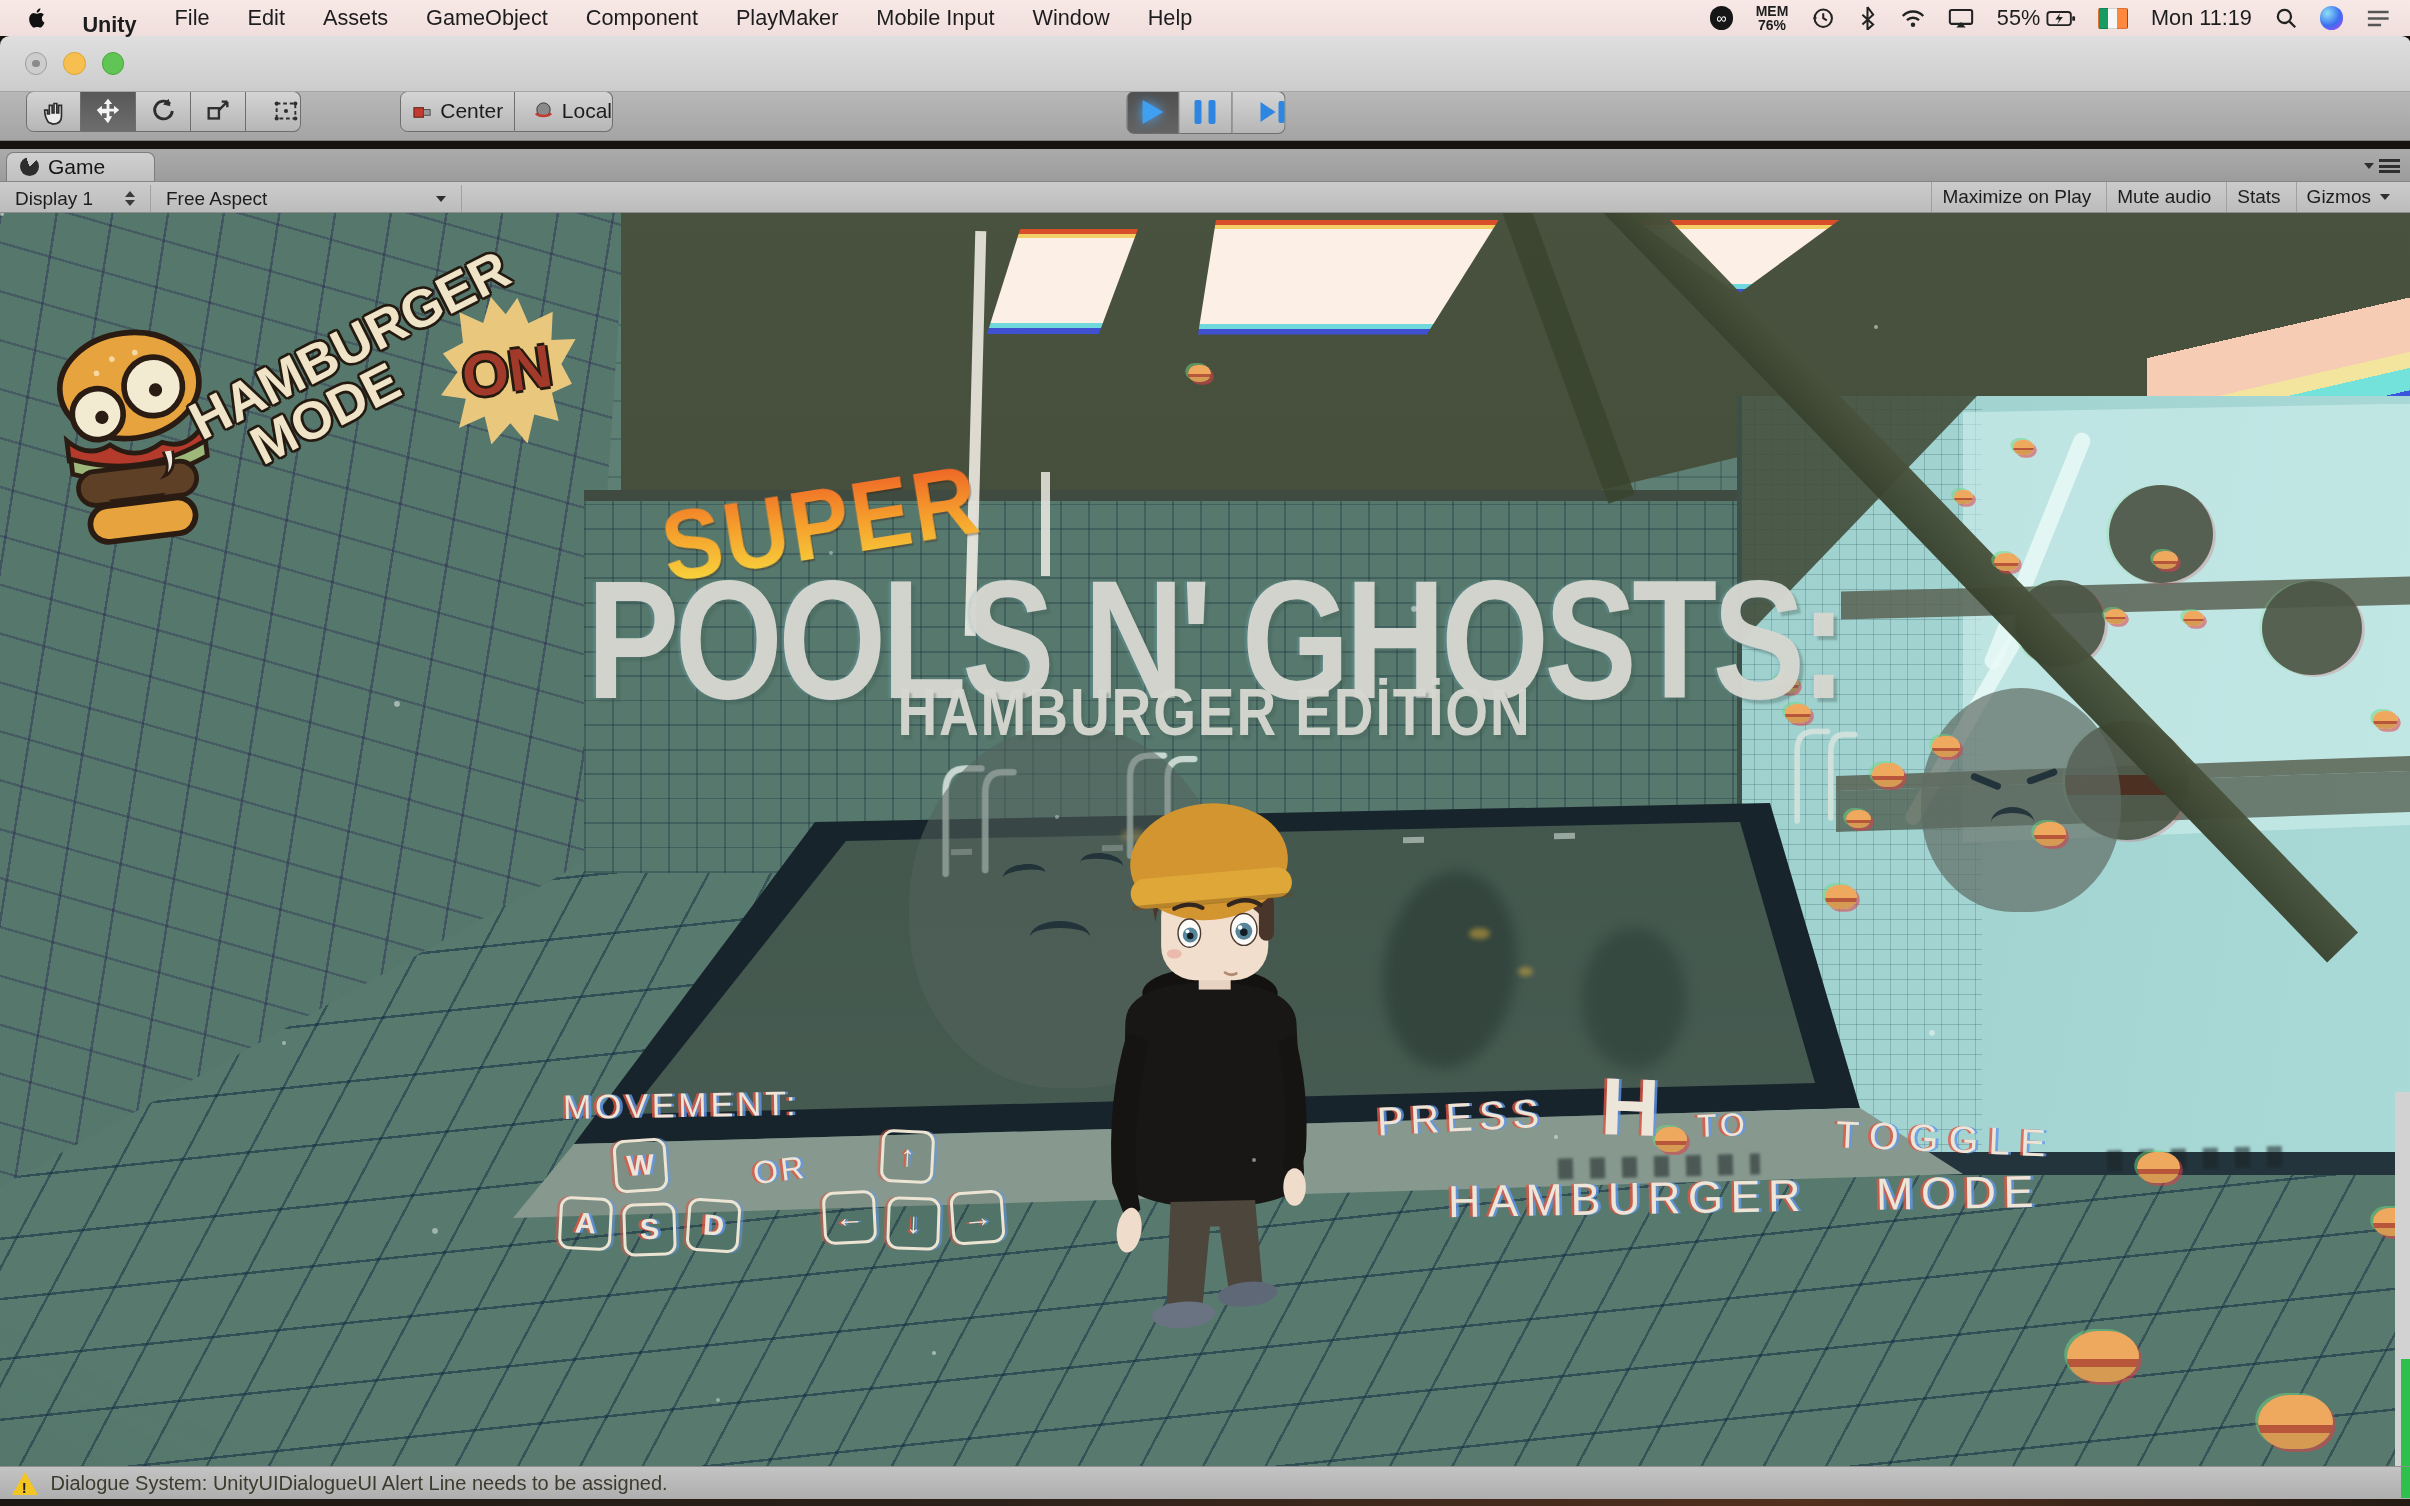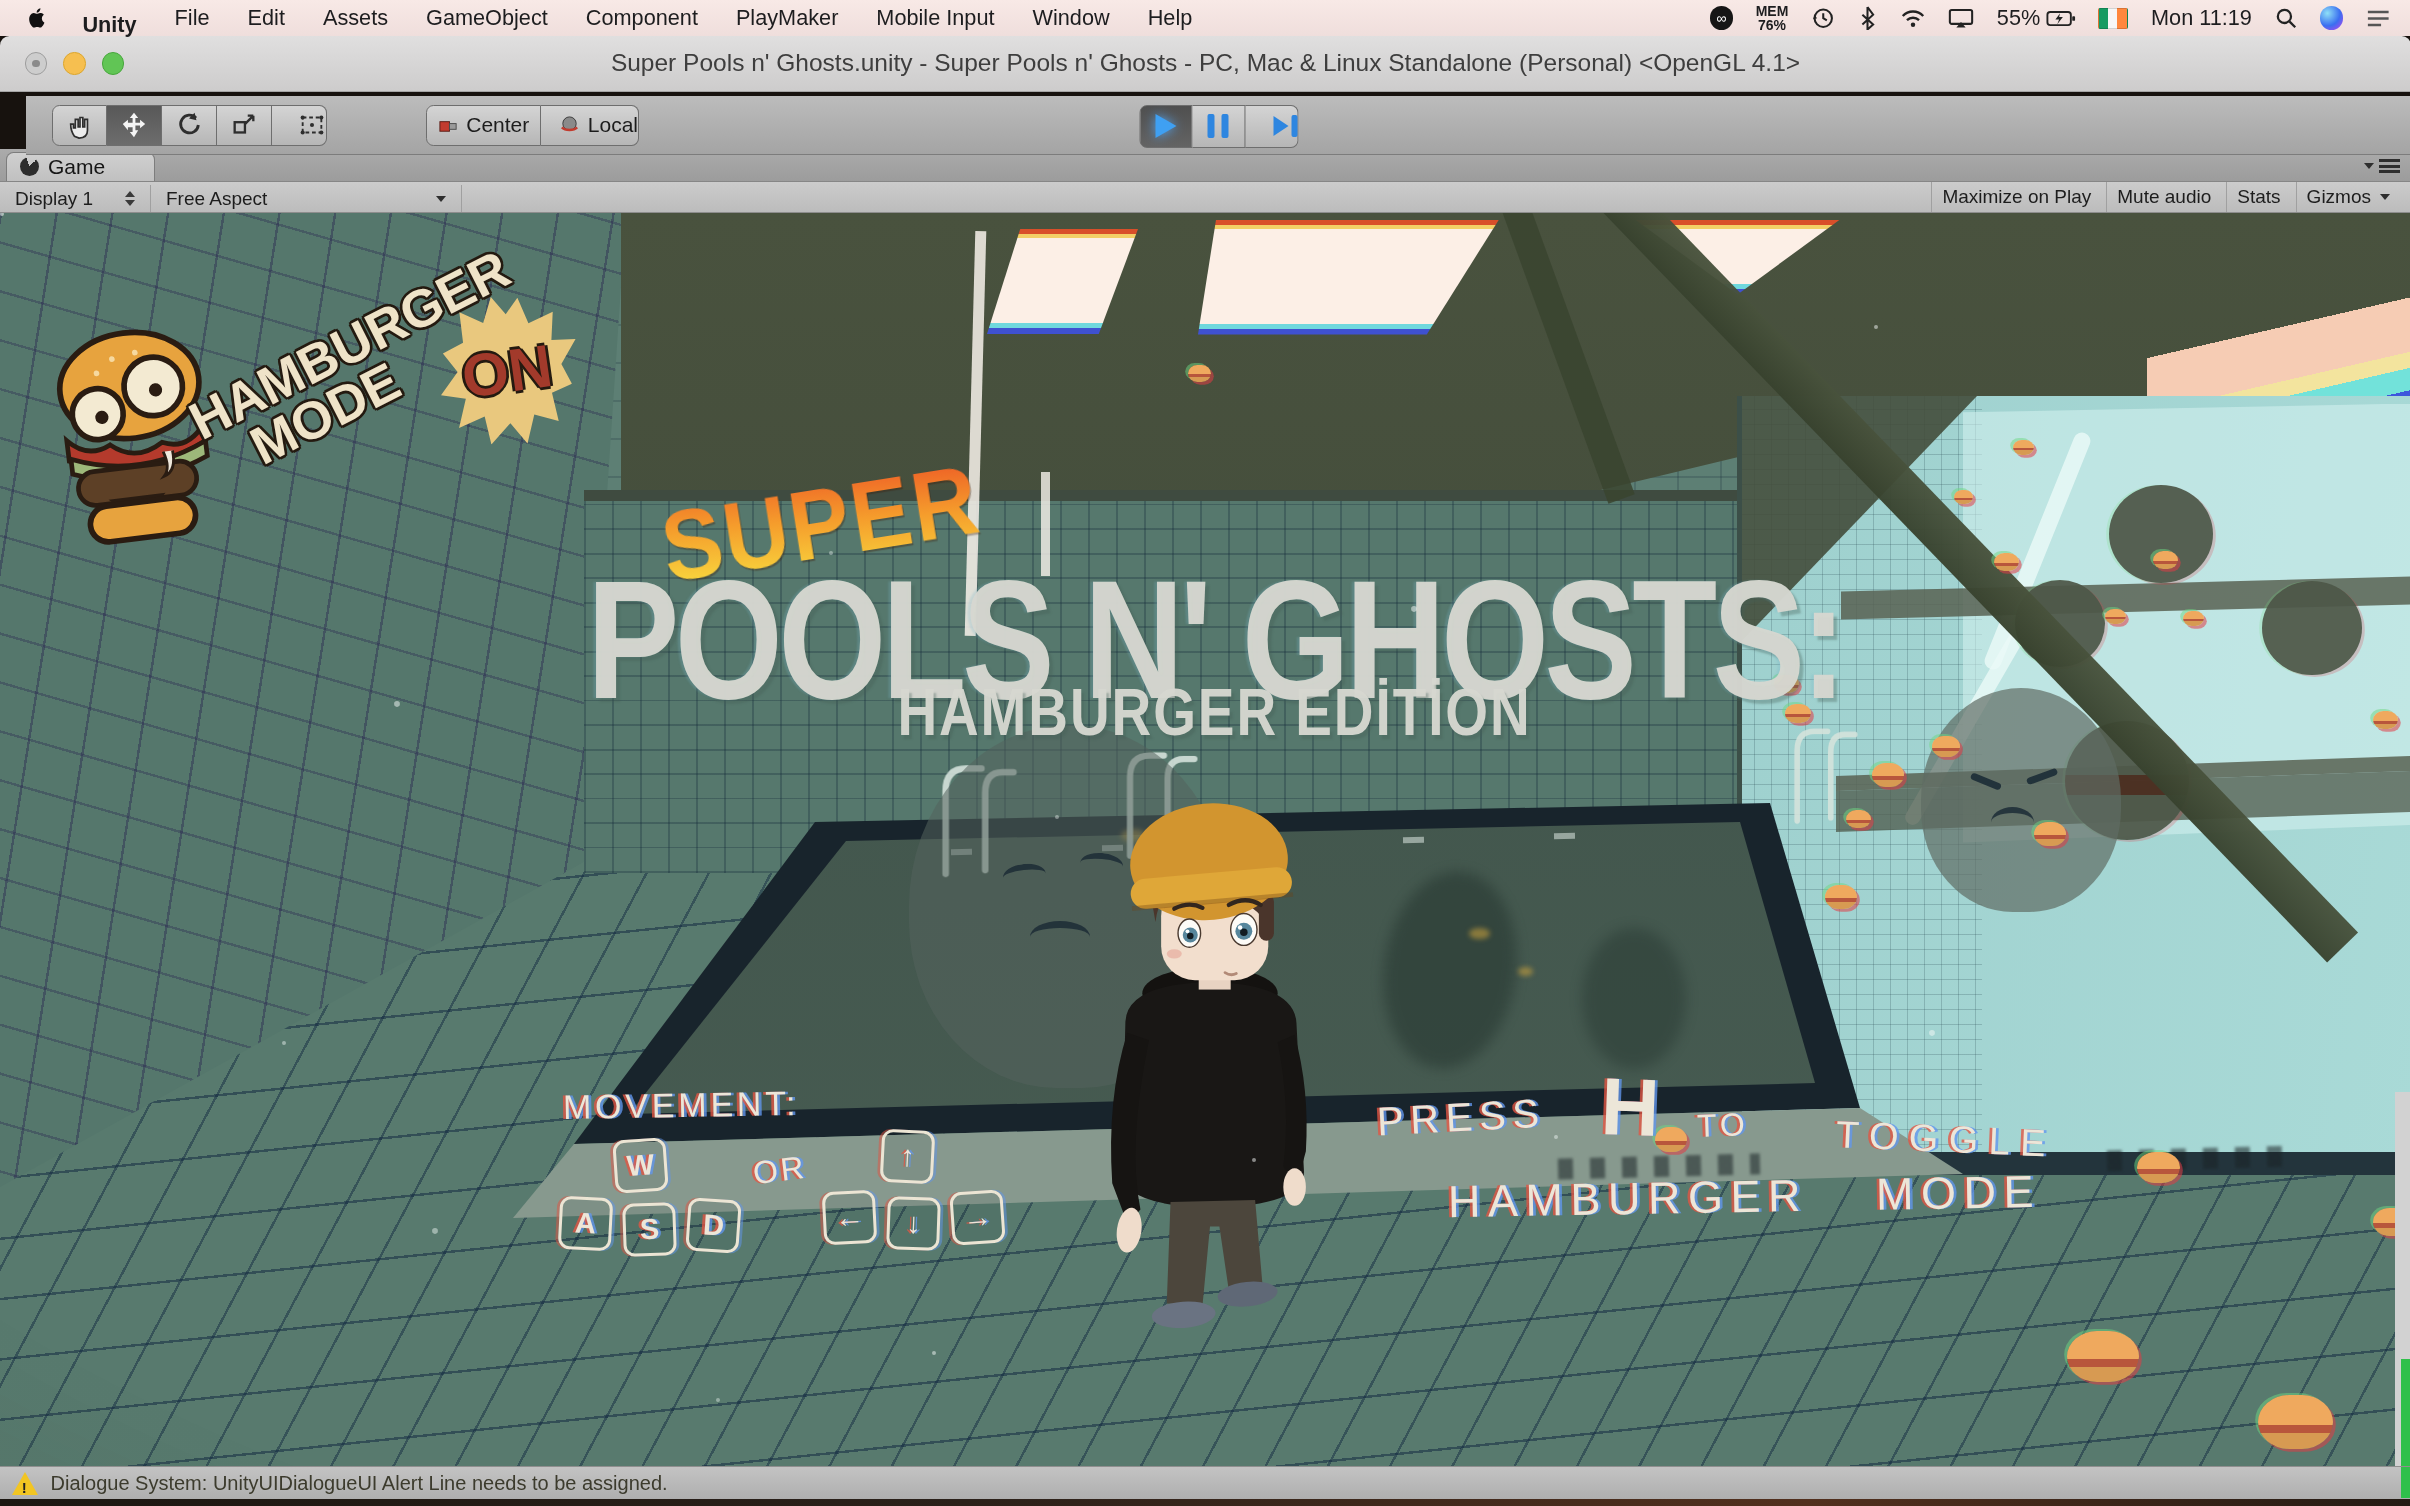--- a/index.html
+++ b/index.html
@@ -19,21 +19,21 @@
   
   .titlebar{position:absolute;top:36px;left:0;right:0;height:55px;background:linear-gradient(180deg,#e0dfdf,#cdcccc);border-bottom:0.9px solid #a5a5a5;border-radius:9.4px 9.4px 0 0;z-index:49;}
   .traffic{position:absolute;left:24.5px;top:16px;display:flex;gap:16px;}
   .light{width:22.6px;height:22.6px;border-radius:50%;box-sizing:border-box;}
   .light.close{background:#cdcdcd;border:0.9px solid #9d9d9d;position:relative;}
   .light.close::after{content:"";position:absolute;left:6.6px;top:6.6px;width:7.5px;height:7.5px;border-radius:50%;background:#8b8b8b;}
   .light.min{background:#f6bf50;border:0.9px solid #dca62c;}
   .light.max{background:#61c555;border:0.9px solid #47a73c;}
   .wtitle{position:absolute;left:169px;right:169px;top:13px;text-align:center;font-size:24.5px;color:#3e3e3e;white-space:nowrap;overflow:hidden;}
   
-  .unitybar{position:absolute;top:96px;left:0;right:0;height:58px;background:linear-gradient(180deg,#bcbcbc,#a4a4a4);border-bottom:0.9px solid #7c7c7c;z-index:48;margin-left:26px;}
+  .unitybar{position:absolute;top:82px;left:0;right:0;height:58px;background:linear-gradient(180deg,#bcbcbc,#a4a4a4);border-bottom:0.9px solid #7c7c7c;z-index:48;}
   .grp{position:absolute;top:8.5px;display:flex;}
   .ubtn{height:41px;box-sizing:border-box;background:linear-gradient(180deg,#d4d4d4,#b6b6b6);border:0.9px solid #6e6e6e;border-left-width:0;display:flex;align-items:center;justify-content:center;gap:7.5px;font-size:21px;color:#1c1c1c;}
   .grp .ubtn:first-child{border-left-width:0.9px;border-radius:7.5px 0 0 7.5px;}
   .grp .ubtn:last-child{border-radius:0 7.5px 7.5px 0;justify-content:flex-end;}
   .grp .ubtn.solo{border-radius:7.5px;border-left-width:0.9px;}
   .tool{width:55px;}
   .tool.active{background:linear-gradient(180deg,#585858,#6d6d6d);}
   .playbtn{width:53px;height:43px;}
   .playbtn.active{background:linear-gradient(180deg,#4f4f4f,#646464);}
   .tri-play{width:0;height:0;border-left:21px solid #3fa0f2;border-top:12.2px solid transparent;border-bottom:12.2px solid transparent;filter:drop-shadow(0 0 5.6px rgba(80,170,255,.9));}
@@ -215,21 +215,20 @@
         </svg>
     </span>
   </div>
 
   <div class="titlebar">
     <div class="traffic">
       <span class="light close"></span>
       <span class="light min"></span>
       <span class="light max"></span>
     </div>
-    <div class="wtitle">Super Pools n' Ghosts.unity - Super Pools n' Ghosts - PC, Mac &amp; Linux Standalone (Personal) &lt;OpenGL 4.1&gt;</div>
   </div>
 
   <div class="unitybar">
     <div class="grp" style="left:26px;">
       <span class="ubtn tool">
         <svg width="28" height="28" viewBox="0 0 30 30">
             <path d="M9 27 C6 23 5 19 5 14 l3 0 0 4 2 0 0 -9 3 0 0 8 2 0 0 -10 3 0 0 10 2 0 0 -8 3 0 0 12 c0 6 -4 8 -9 8 z" fill="#ececec" stroke="#2e2e2e" stroke-width="1.8"></path>
           </svg>
       </span>
       <span class="ubtn tool active">

